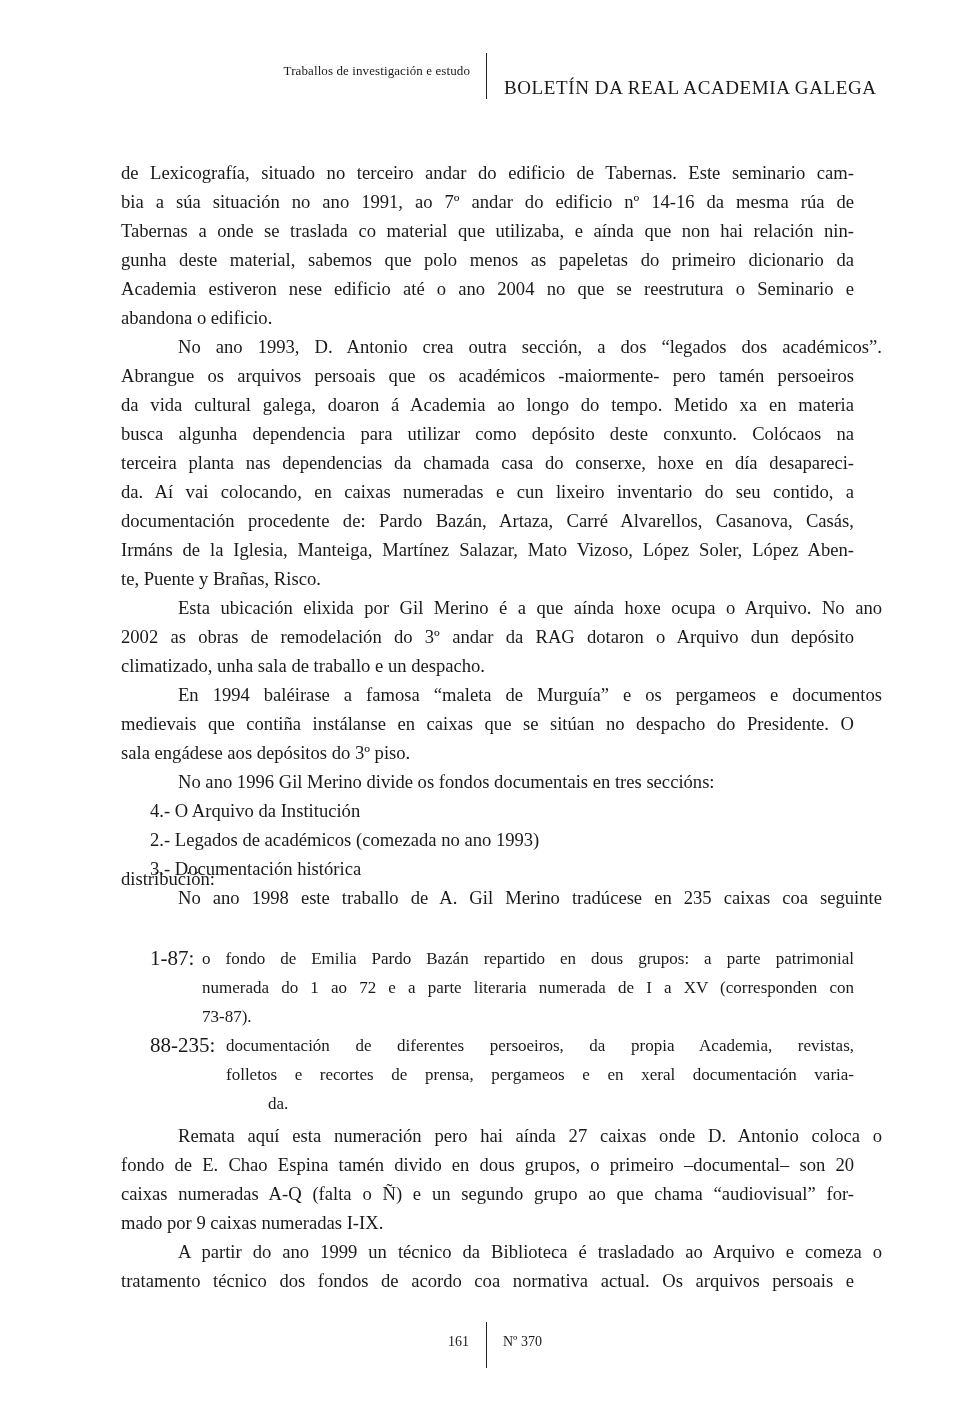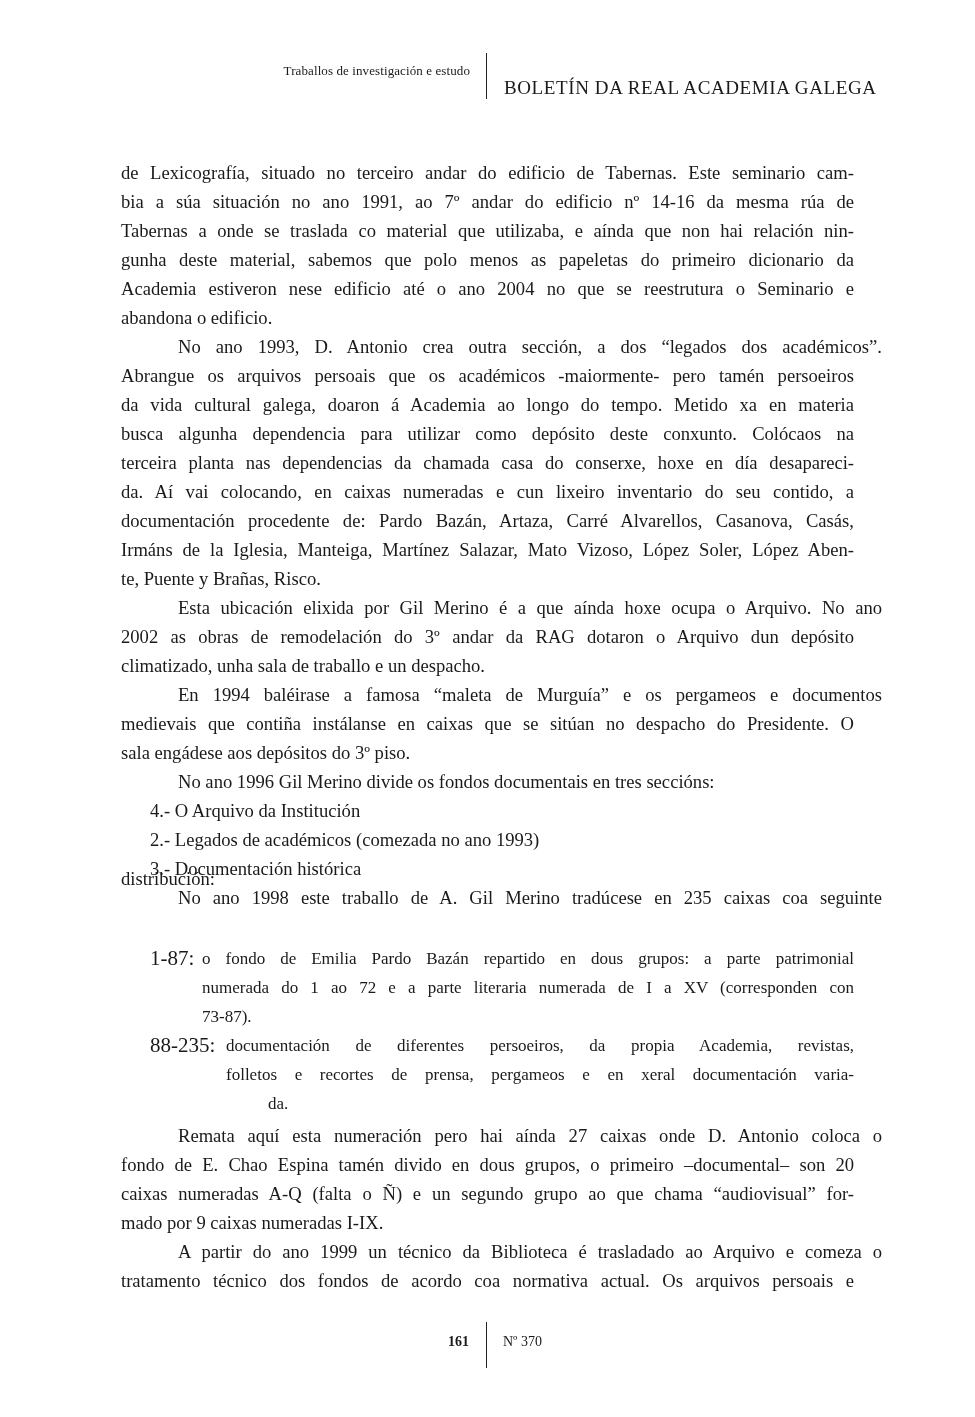--- a/index.html
+++ b/index.html
@@ -10,21 +10,21 @@
   .hdr-rule { position:absolute; left:486px; top:53px; width:1px; height:46px; background:#222; }
   .line { position:absolute; left:121px; width:733px; font-size:18.6px; line-height:29px; height:29px;
           white-space:nowrap; text-align:justify; text-align-last:justify; }
   .line.last { text-align-last:left; }
   .line.ind { left:150px; width:704px;margin-left:28px; }
   .line.listitem { left:150px; text-align-last:left; }
   .dist-label { position:absolute; left:150px; font-size:21px; line-height:29px; white-space:nowrap; }
   .dist-line { position:absolute; font-size:17px; line-height:29px; height:29px; white-space:nowrap;
                text-align:justify; text-align-last:justify; }
   .dist-line.last { text-align-last:left; }
-  .ftr-num { position:absolute; top:1334px; right:506px; font-size:14px; font-weight:bold; }
+  .ftr-num { position:absolute; top:1334px; right:506px; font-size:14px; font-weight:normal; }
   .ftr-issue { position:absolute; top:1334px; left:503px; font-size:14px; }
   .ftr-rule { position:absolute; left:486px; top:1322px; width:1px; height:46px; background:#222; }
 </style>
 </head>
 <body>
 
 <div class="hdr-left">Traballos de investigación e estudo</div>
 <div class="hdr-rule"></div>
 <div class="hdr-right">BOLETÍN DA REAL ACADEMIA GALEGA</div>
 

